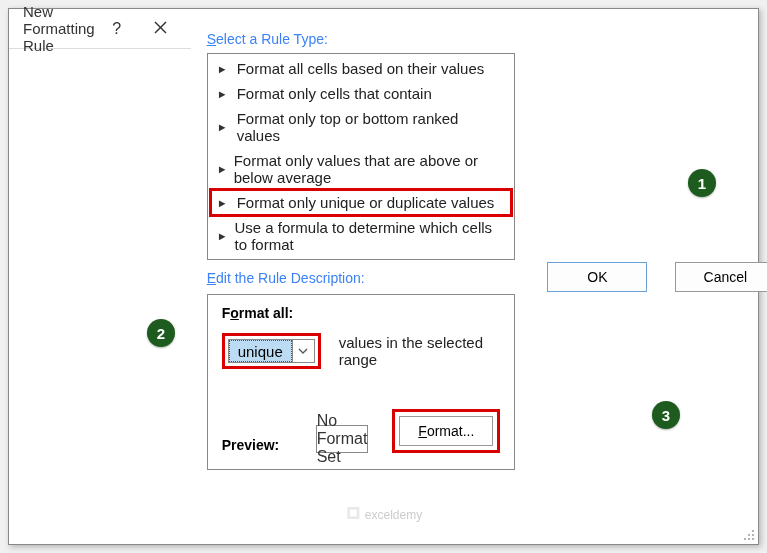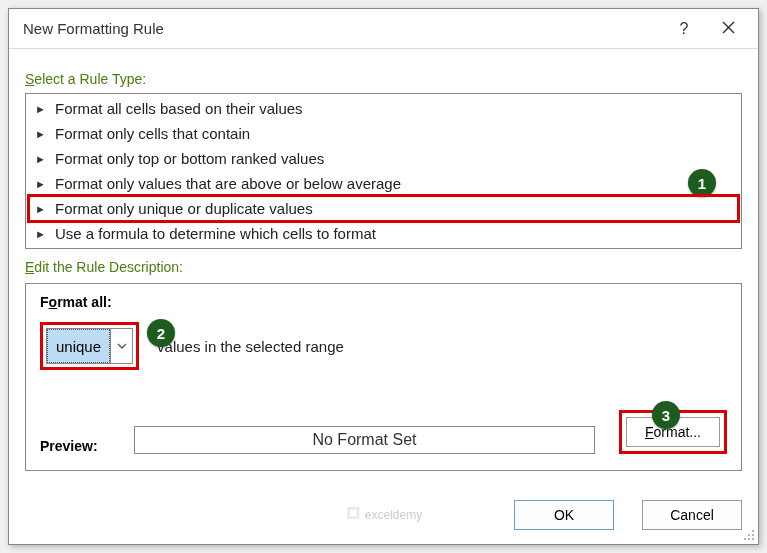--- a/index.html
+++ b/index.html
@@ -10,21 +10,21 @@
     background: #f0f0f0;
     padding: 8px;
   }
   .dialog {
     width: 751px;
     height: 537px;
     background: #fff;
     border: 1px solid #888;
     box-shadow: 2px 2px 6px rgba(0,0,0,0.25);
     display: flex;
-    flex-direction: column;
+    flex-direction: row;
     position: relative;
   }
   .titlebar {
     display: flex;
     align-items: center;
     height: 40px;
     padding: 0 8px 0 14px;
     border-bottom: 1px solid #ddd;
   }
   .titlebar .title {
@@ -43,21 +43,21 @@
   }
   .titlebar .close-x svg { width: 13px; height: 13px; }
   .body {
     flex: 1;
     padding: 12px 16px 0 16px;
     display: flex;
     flex-direction: column;
   }
   .section-label {
     margin: 10px 0 6px 0;
-    color: #4d7c0f;
+    color: #3b82f6;
   }
   .underline-first::first-letter { text-decoration: underline; }
   .rule-list {
     border: 1px solid #888;
     background: #fff;
     padding: 2px 3px;
   }
   .rule-item {
     display: flex;
     align-items: center;
@@ -98,21 +98,21 @@
   }
   .dropdown-wrap {
     border: 3px solid #d80000;
     padding: 3px;
     display: inline-flex;
   }
   .dropdown {
     display: inline-flex;
     align-items: stretch;
     border: 1px solid #888;
-    height: 36px;
+    height: 24px;
     background: #fff;
   }
   .dropdown .dd-value {
     background: #bcdcf4;
     border: 1px dotted #555;
     padding: 2px 8px;
     min-width: 58px;
     display: flex;
     align-items: center;
     font-size: 15px;

